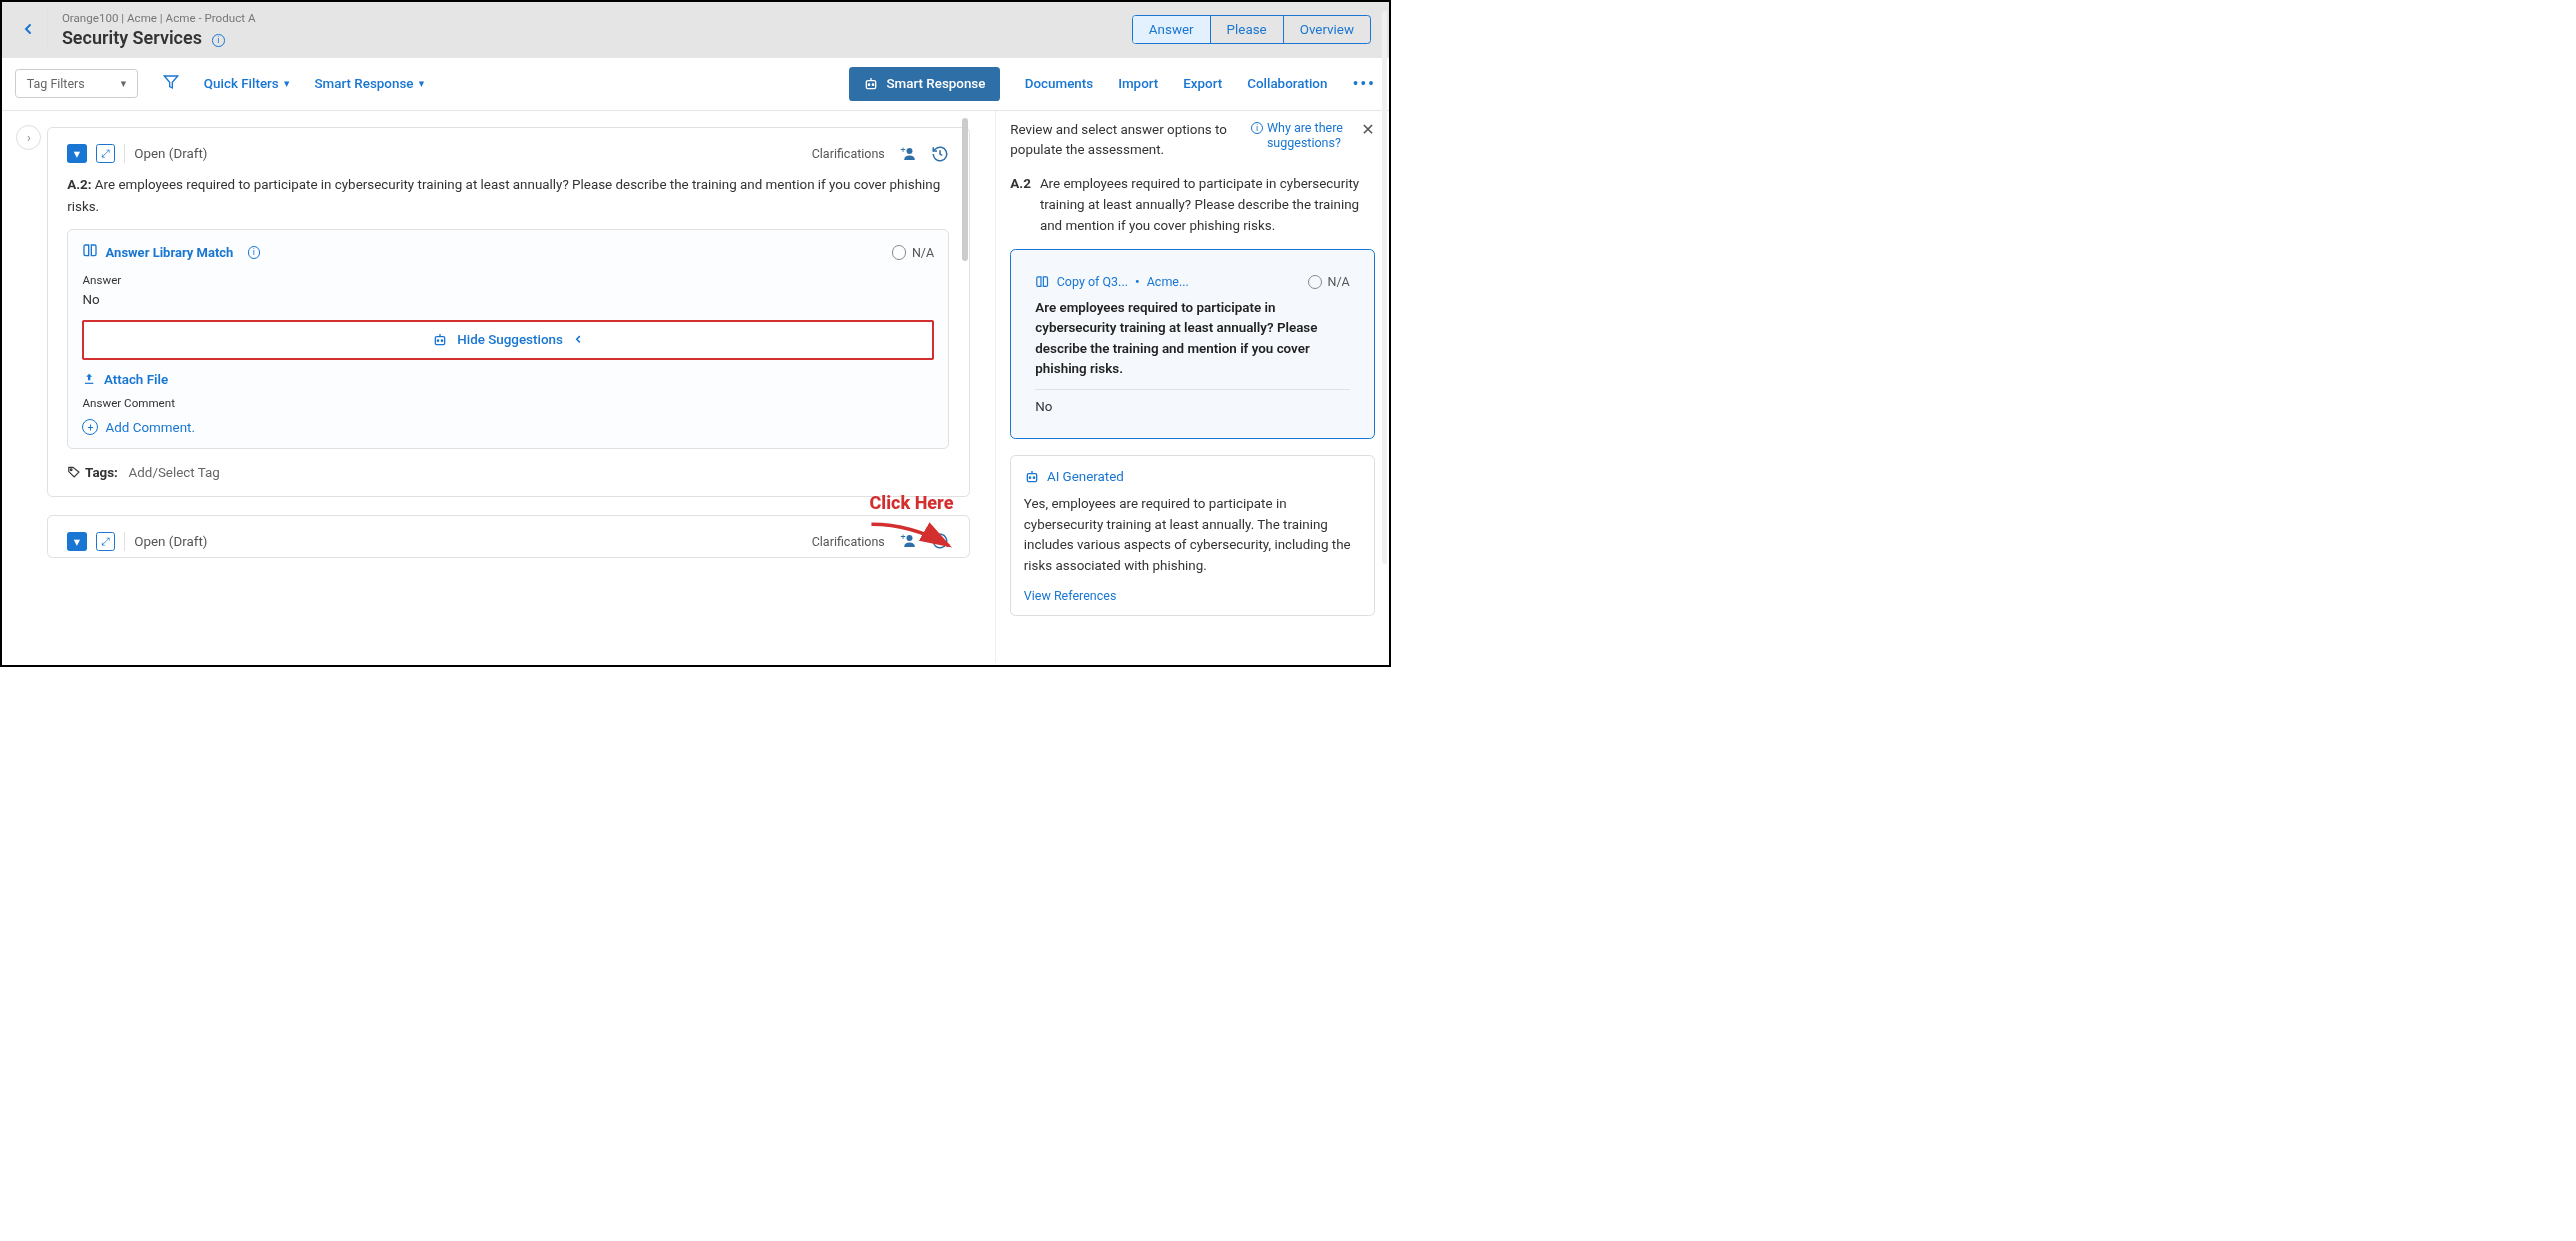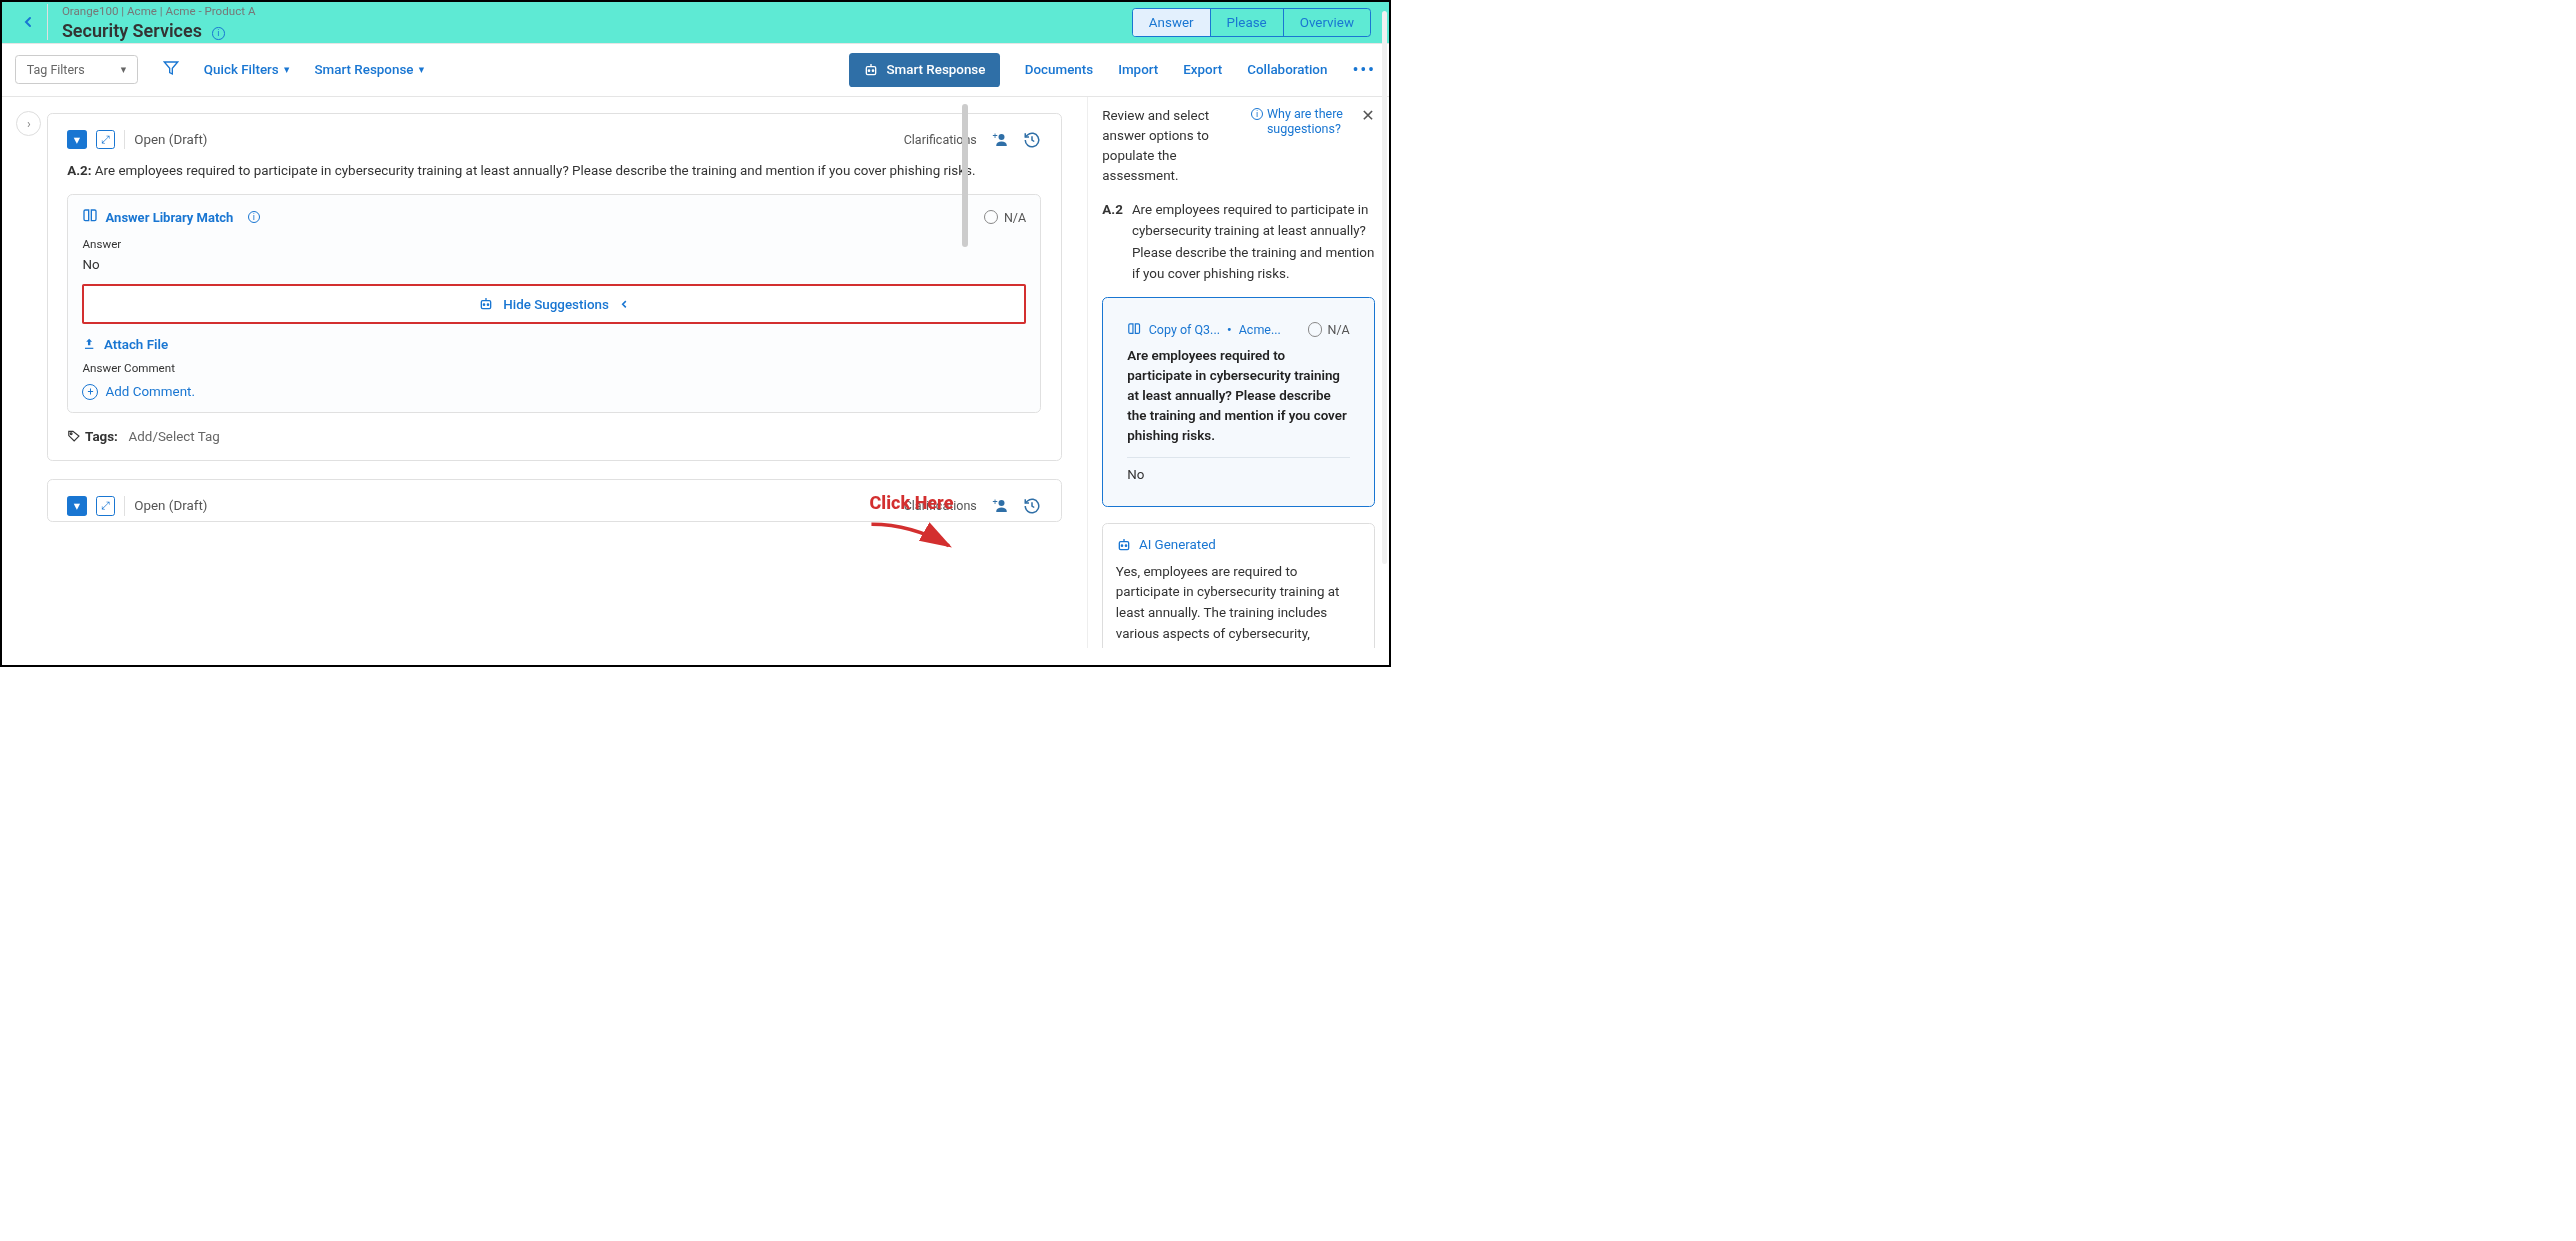--- a/index.html
+++ b/index.html
@@ -1,17 +1,17 @@
 <!DOCTYPE html>
 <html style="font-size:14.3px"><head>
 <meta charset="utf-8">
 <style>
 * { box-sizing: border-box; margin: 0; padding: 0; }
 body { font-family: -apple-system, BlinkMacSystemFont, "Segoe UI", Roboto, Arial, sans-serif; font-size: 12.5px; color: #333; background: #fff; border: 2.7px solid #000; width: 1391px; height: 667px; overflow: hidden; position: relative; }
-.header { display: flex; align-items: center; padding: 2px 18px; border-bottom: 0.9px solid #e5e5e5; background: #5eead4; }
+.header { display: flex; align-items: center; padding: 9px 18px; border-bottom: 0.9px solid #e5e5e5; background: #e5e5e5; }
 .back-btn { color: #1976d2; font-size: 21.4px; margin-right: 10.7px; cursor: pointer; }
 .divider-v { width: 0.9px; height: 36px; background: #e0e0e0; margin-right: 14.3px; }
 .breadcrumb { color: #777; font-size: 11.6px; margin-bottom: 1.8px; }
 .page-title { font-size: 18px; font-weight: 600; color: #333; display: inline-block; }
 .info-icon-sm { display: inline-block; width: 12.5px; height: 12.5px; border: 1.3px solid #1976d2; border-radius: 50%; color: #1976d2; font-size: 9px; text-align: center; line-height: 10.7px; margin-left: 7.1px; vertical-align: middle; }
 .tabset { margin-left: auto; display: flex; border: 0.9px solid #1976d2; border-radius: 3.6px; overflow: hidden; }
 .tab { padding: 6.2px 16px; color: #1976d2; font-size: 13.4px; cursor: pointer; border-right: 0.9px solid #1976d2; }
 .tab:last-child { border-right: none; }
 .tab.active { background: #e3f0fd; }
 .toolbar { display: flex; align-items: center; padding: 9px 13px; border-bottom: 0.9px solid #e5e5e5; gap: 25px; }
@@ -43,21 +43,21 @@
 .ans-label { font-size: 11.6px; color: #333; margin-bottom: 5.4px; }
 .ans-val { font-size: 13.4px; margin-bottom: 12.5px; }
 .hide-sugg { border: 2.7px solid #d32f2f; border-radius: 1.8px; padding: 10px; display: flex; align-items: center; justify-content: center; gap: 9px; color: #1976d2; font-size: 13.4px; font-weight: 500; cursor: pointer; margin-bottom: 12.5px; background: #fff; }
 .attach { color: #1976d2; font-size: 13.4px; font-weight: 600; display: flex; align-items: center; gap: 7.1px; margin-bottom: 9px; cursor: pointer; }
 .comment-label { font-size: 11.6px; color: #333; margin-bottom: 9px; }
 .add-comment { color: #1976d2; font-size: 13.4px; display: flex; align-items: center; gap: 7.1px; cursor: pointer; }
 .plus-circle { width: 16px; height: 16px; border: 1.3px solid #1976d2; border-radius: 50%; display: flex; align-items: center; justify-content: center; font-size: 10.7px; }
 .tags-row { display: flex; align-items: center; gap: 10.7px; margin-top: 16px; font-size: 13.4px; }
 .tags-label { font-weight: 700; display: flex; align-items: center; gap: 3.6px; }
 .tags-placeholder { color: #666; }
-.right-col { width: 302px; border-left: 0.9px solid #eee; padding: 9px 14.3px 9px 14.3px; overflow-y: auto; position: relative; }
+.right-col { width: 394px; border-left: 0.9px solid #eee; padding: 9px 14.3px 9px 14.3px; overflow-y: auto; position: relative; }
 .scrollbar-fake { position: absolute; right: 3.6px; top: 107px; width: 5.4px; height: 143px; background: #d0d0d0; border-radius: 2.7px; }
 .inner-scroll { position: absolute; top: 7.1px; width: 6.2px; height: 143px; background: #ccc; border-radius: 3.6px; }
 .right-head { display: flex; gap: 9px; margin-bottom: 12.5px; }
 .review-text { font-size: 13.4px; color: #333; line-height: 1.5; flex: 1; }
 .why-link { color: #1976d2; font-size: 12.5px; display: flex; gap: 3.6px; align-items: flex-start; }
 .close-x { color: #555; font-size: 16px; cursor: pointer; margin-left: 5.4px; }
 .right-q { display: flex; gap: 9px; font-size: 13.4px; line-height: 1.6; margin-bottom: 12.5px; }
 .right-q-id { font-weight: 700; }
 .sugg-card { border: 1.3px solid #1976d2; border-radius: 5.4px; padding: 24px; background: #f5f9fd; margin-bottom: 16px; }
 .sugg-head { display: flex; align-items: center; gap: 7.1px; color: #1976d2; font-size: 12.5px; margin-bottom: 9px; }

